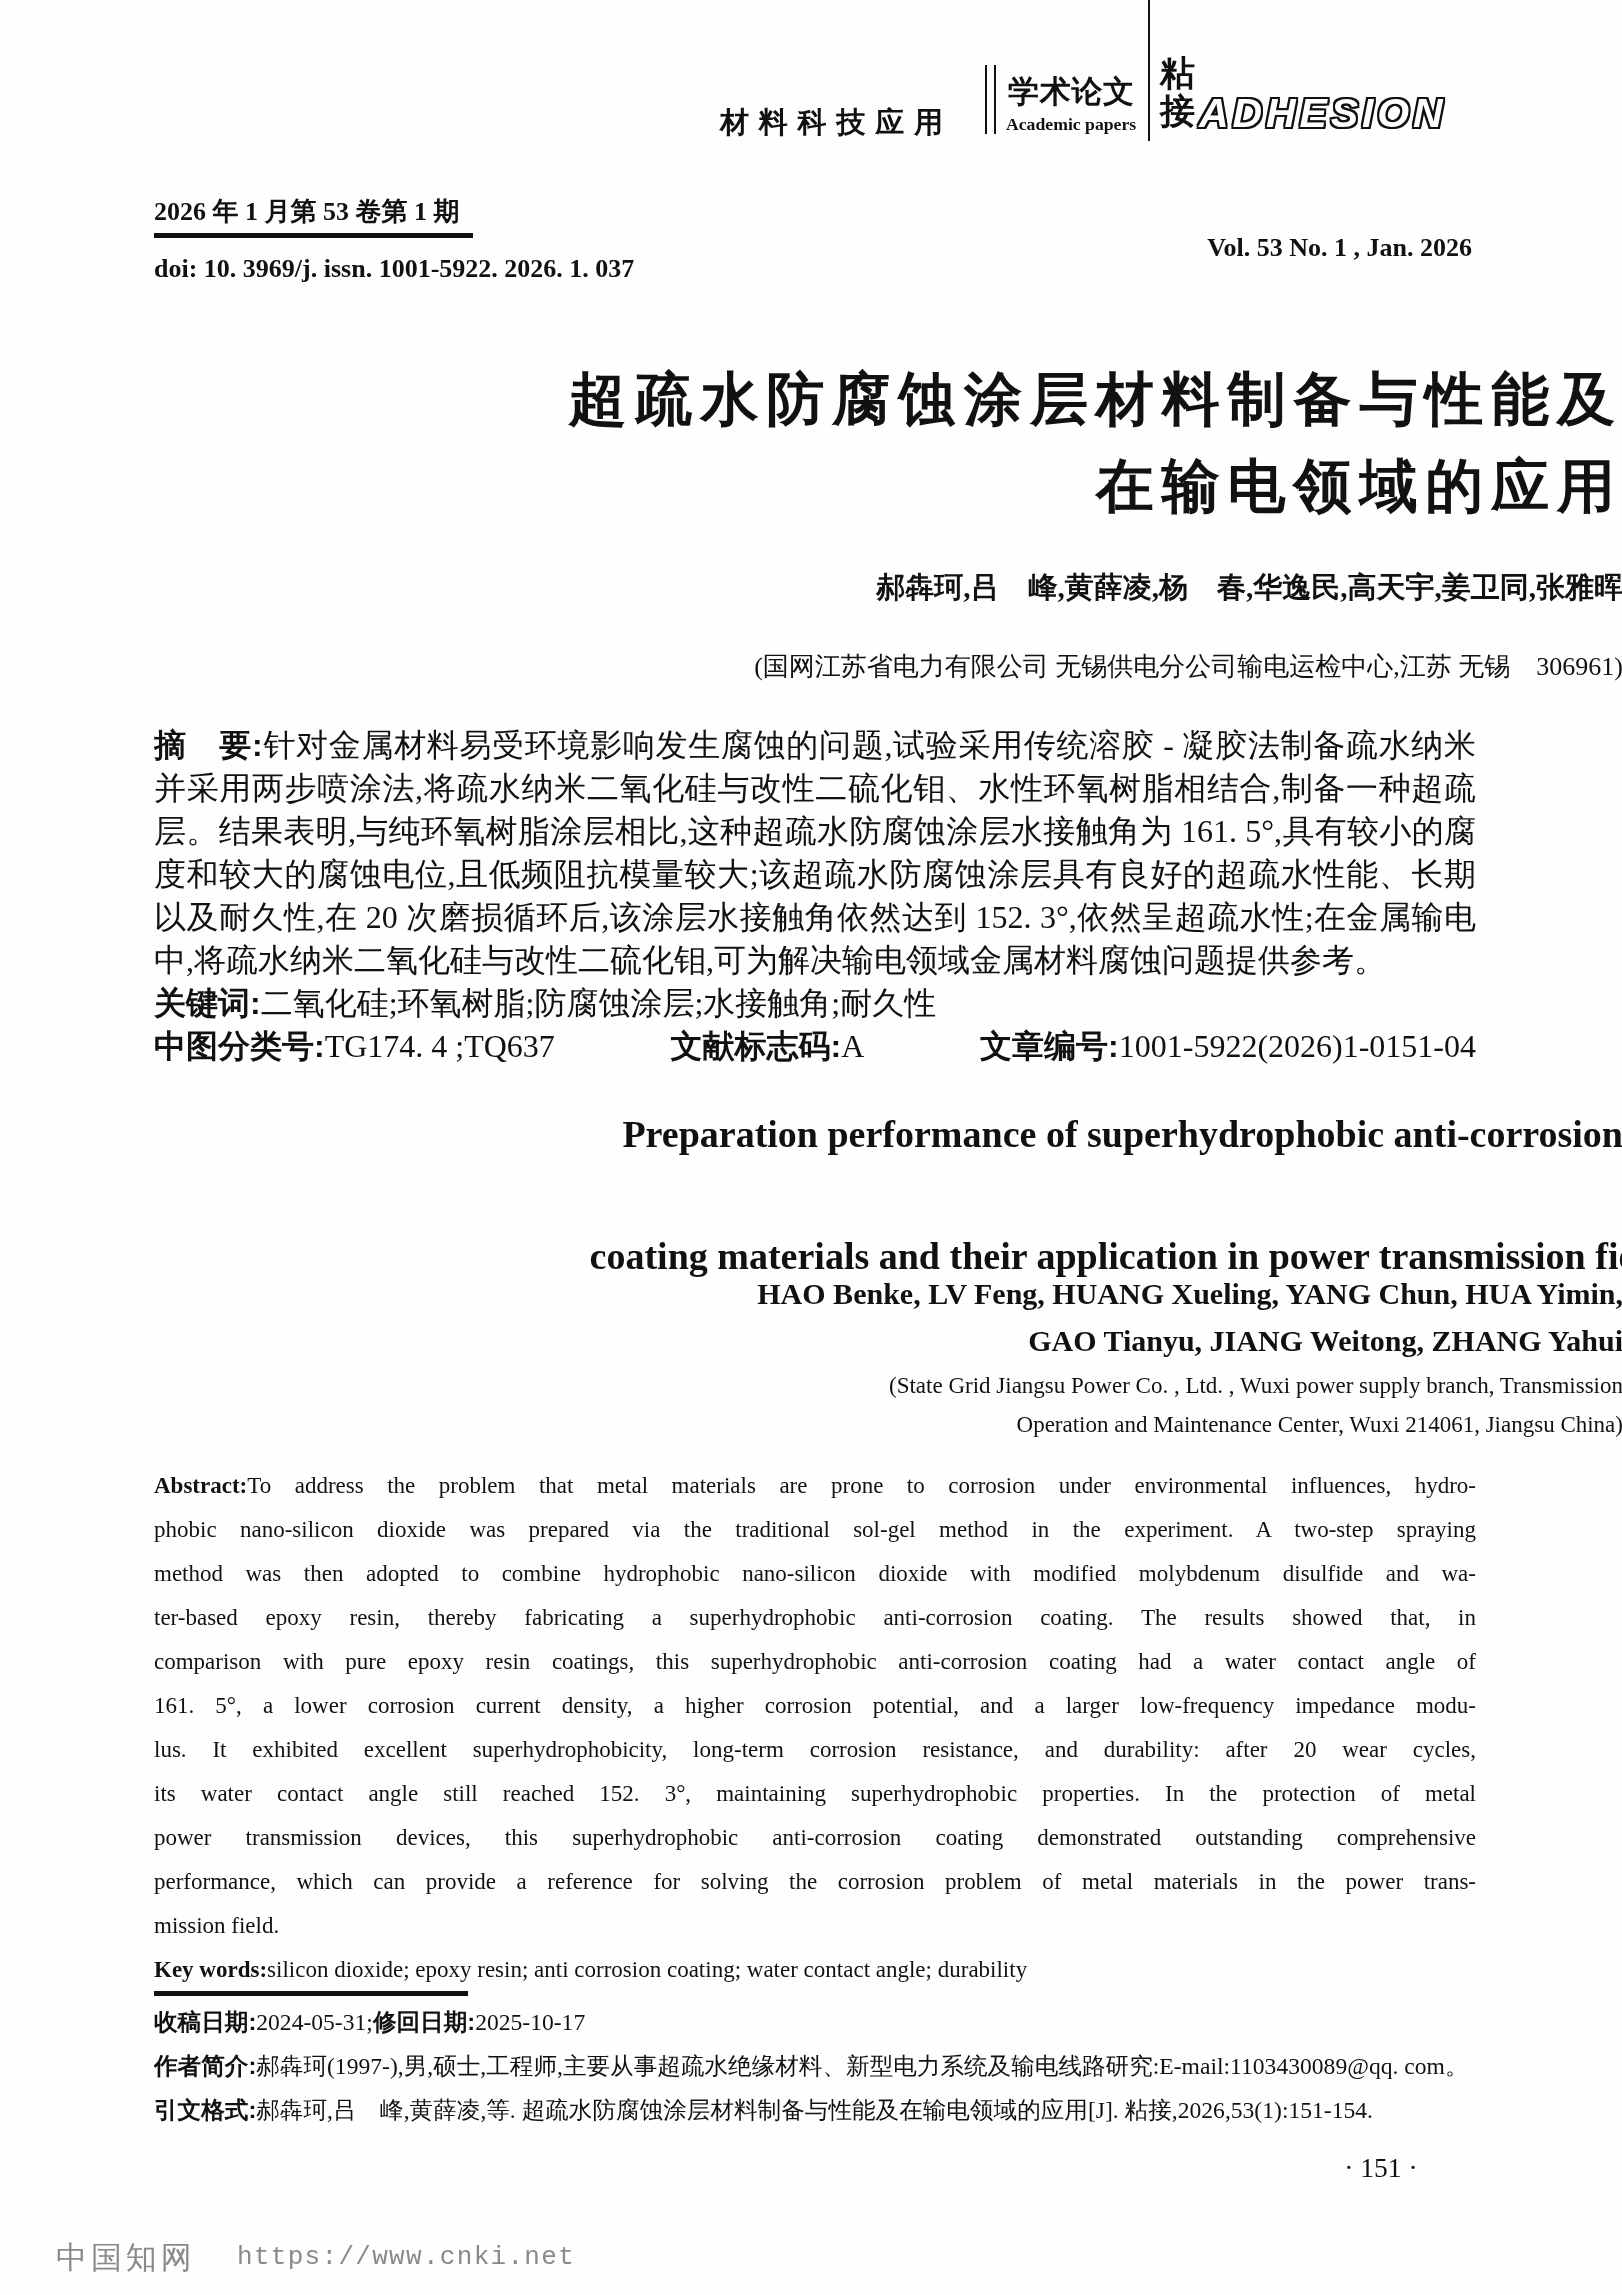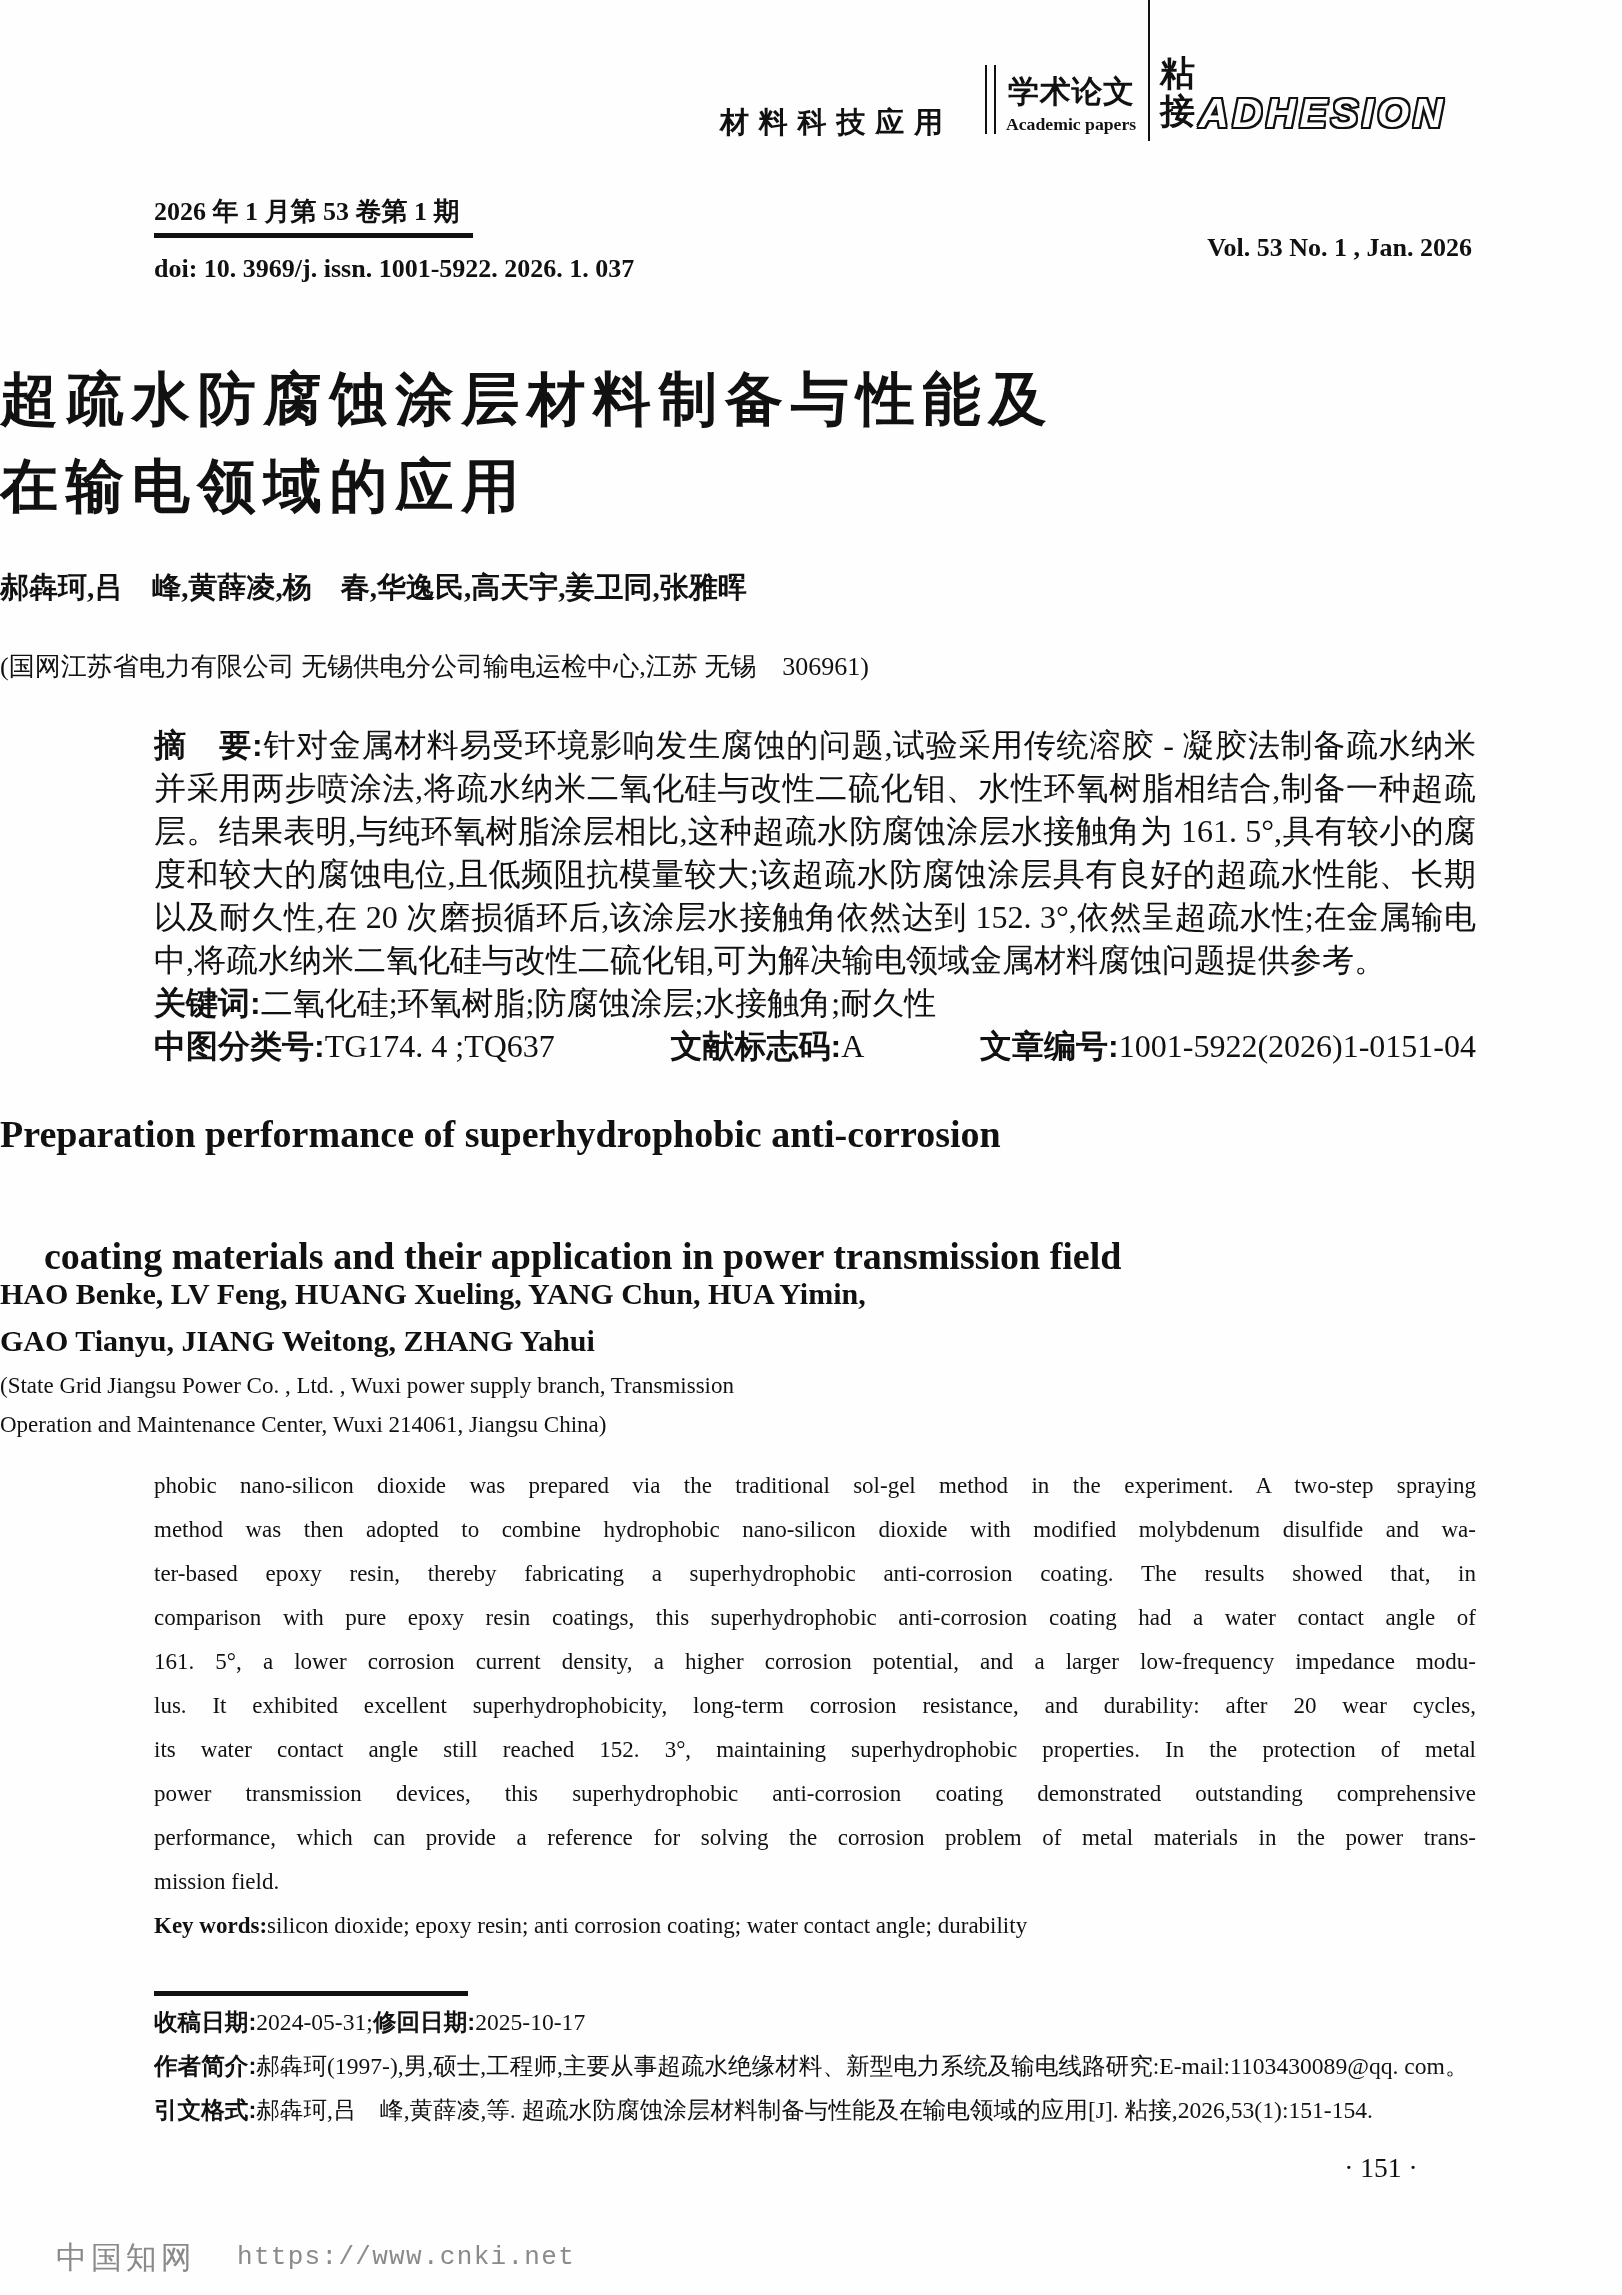--- a/index.html
+++ b/index.html
@@ -5,21 +5,21 @@
   html,body { margin:0; padding:0; background:#e8e8e8; }
   .page {
     position:relative; width:1623px; height:2295px; margin:0 auto;
     background:#fefefe; color:#111;
     font-family:"Liberation Serif","DejaVu Serif",serif;
     overflow:hidden;
   }
   .abs { position:absolute; }
   .sans { font-family:"Liberation Sans","DejaVu Sans",sans-serif; }
   .mono { font-family:"Liberation Mono","DejaVu Sans Mono",monospace; }
-  .ctr { left:0; width:1623px; text-align:left; }
+  .ctr { left:0; width:1623px; text-align:right; }
 
   
   .cat { left:720px; top:103px; font-size:29px; letter-spacing:9.8px; font-weight:600; white-space:nowrap; }
   .dbars { left:985px; top:65px; width:6.5px; height:69px;
            border-left:2.6px solid #111; border-right:2.6px solid #111; }
   .sec { left:1008px; top:71px; font-size:31px; font-weight:800; letter-spacing:0.7px; white-space:nowrap; }
   .secen { left:1006px; top:114px; font-size:17.7px; font-weight:700; white-space:nowrap; }
   .vline { left:1148px; top:0; width:2px; height:141px; background:#111; }
   .brandcn { left:1157px; top:55px; font-size:35px; line-height:38px; font-weight:800;
              text-align:center; width:41px; }
@@ -113,20 +113,21 @@
   </div>
 
   <div class="abs ctr titleen e1">Preparation performance of superhydrophobic anti-corrosion</div>
   <div class="abs ctr titleen e2">coating materials and their application in power transmission field</div>
   <div class="abs ctr authen a1">HAO Benke, LV Feng, HUANG Xueling, YANG Chun, HUA Yimin,</div>
   <div class="abs ctr authen a2">GAO Tianyu, JIANG Weitong, ZHANG Yahui</div>
   <div class="abs ctr afflen f1">(State Grid Jiangsu Power Co. , Ltd. , Wuxi power supply branch, Transmission</div>
   <div class="abs ctr afflen f2">Operation and Maintenance Center, Wuxi 214061, Jiangsu China)</div>
 
   <div class="abs enabs">
+    <div class="ln just"><b>Abstract:</b><span>To address the problem that metal materials are prone to corrosion under environmental influences, hydro-</span></div>
     <div class="ln just">phobic nano-silicon dioxide was prepared via the traditional sol-gel method in the experiment. A two-step spraying</div>
     <div class="ln just">method was then adopted to combine hydrophobic nano-silicon dioxide with modified molybdenum disulfide and wa-</div>
     <div class="ln just">ter-based epoxy resin, thereby fabricating a superhydrophobic anti-corrosion coating. The results showed that, in</div>
     <div class="ln just">comparison with pure epoxy resin coatings, this superhydrophobic anti-corrosion coating had a water contact angle of</div>
     <div class="ln just">161. 5°, a lower corrosion current density, a higher corrosion potential, and a larger low-frequency impedance modu-</div>
     <div class="ln just">lus. It exhibited excellent superhydrophobicity, long-term corrosion resistance, and durability: after 20 wear cycles,</div>
     <div class="ln just">its water contact angle still reached 152. 3°, maintaining superhydrophobic properties. In the protection of metal</div>
     <div class="ln just">power transmission devices, this superhydrophobic anti-corrosion coating demonstrated outstanding comprehensive</div>
     <div class="ln just">performance, which can provide a reference for solving the corrosion problem of metal materials in the power trans-</div>
     <div class="ln">mission field.</div>

